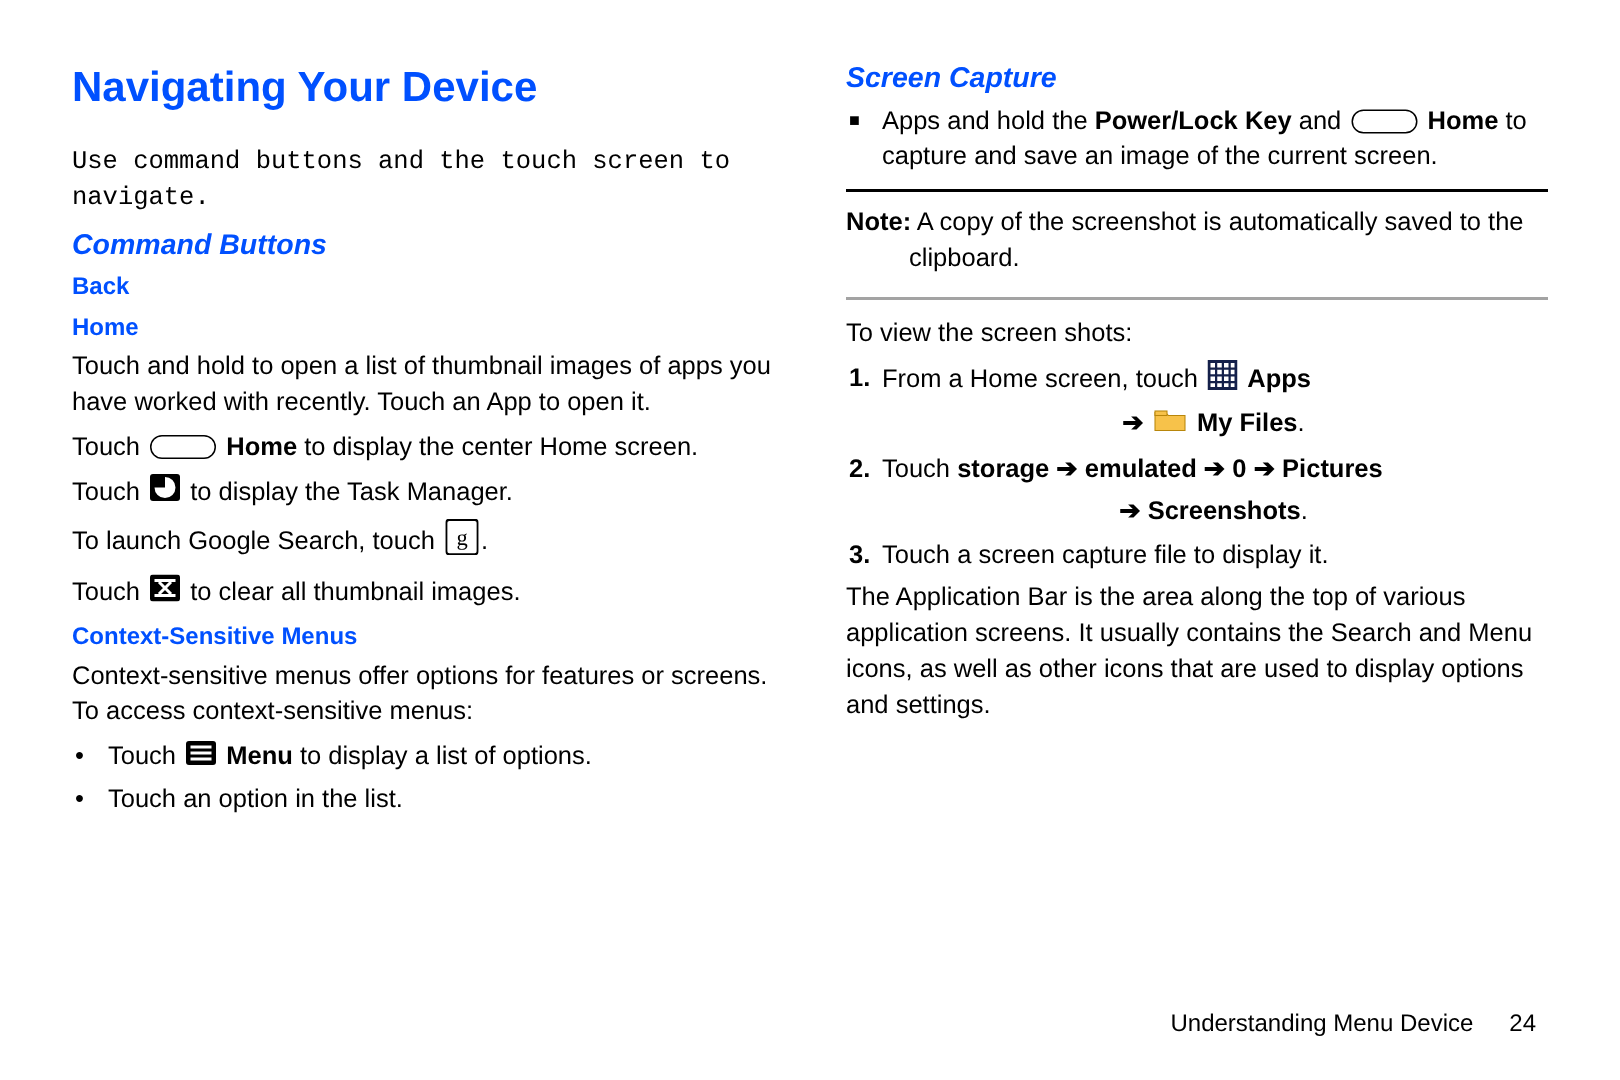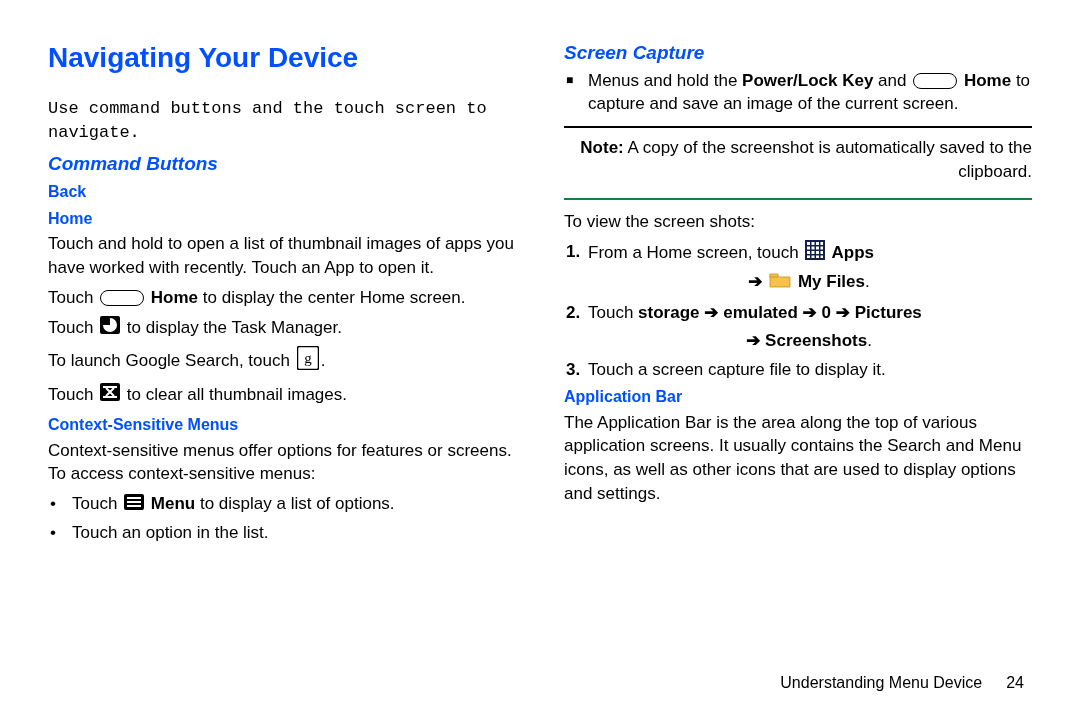--- a/index.html
+++ b/index.html
@@ -54,24 +54,23 @@
     display: inline-block;
     border: 1.5px solid #000;
     border-radius: 10px;
     width: 44px;
     height: 16px;
     vertical-align: middle;
     margin: 0 2px;
   }
   .note-block {
     border-top: 2px solid #000;
-    border-bottom: 2px solid #15803d;
+    border-bottom: 2px solid #a3a3a3;
     padding: 8px 0;
     margin: 10px 0;
-    text-align: right;
   }
   .note-indent { padding-left: 42px; text-indent: -42px; }
   b { font-weight: bold; }
   .footer {
     position: absolute;
     bottom: 26px;
     right: 56px;
     font-size: 16px;
   }
   .footer .pn { margin-left: 24px; }
@@ -134,21 +133,21 @@
       <div class="bullet-body">Touch an option in the list.</div>
     </div>
   </div>
 
   <div class="col">
     <h2>Screen Capture</h2>
 
     <div class="bullet-item">
       <div class="bullet-marker square-marker">■</div>
       <div class="bullet-body">
-        <span>Menus and hold the </span><b>Power/Lock Key</b><span> and </span><span class="pill"></span><b> Home</b><span> to capture and save an image of the current screen.</span>
+        <span>Apps and hold the </span><b>Power/Lock Key</b><span> and </span><span class="pill"></span><b> Home</b><span> to capture and save an image of the current screen.</span>
       </div>
     </div>
 
     <div class="note-block">
       <p class="note-indent"><b>Note:</b><span> A copy of the screenshot is automatically saved to the clipboard.</span></p>
     </div>
 
     <p>To view the screen shots:</p>
 
     <div class="bullet-item">
@@ -192,20 +191,19 @@
     </div>
     <div class="sub-indent">
       <b class="arrow">➔ Screenshots</b><span>.</span>
     </div>
 
     <div class="bullet-item">
       <div class="bullet-marker num-marker">3.</div>
       <div class="bullet-body">Touch a screen capture file to display it.</div>
     </div>
 
-    <h3>Application Bar</h3>
     <p>The Application Bar is the area along the top of various application screens. It usually contains the Search and Menu icons, as well as other icons that are used to display options and settings.</p>
   </div>
 </div>
 
 <div class="footer">
   <span>Understanding Menu Device</span><span class="pn">24</span>
 </div>
 
 </body></html>

